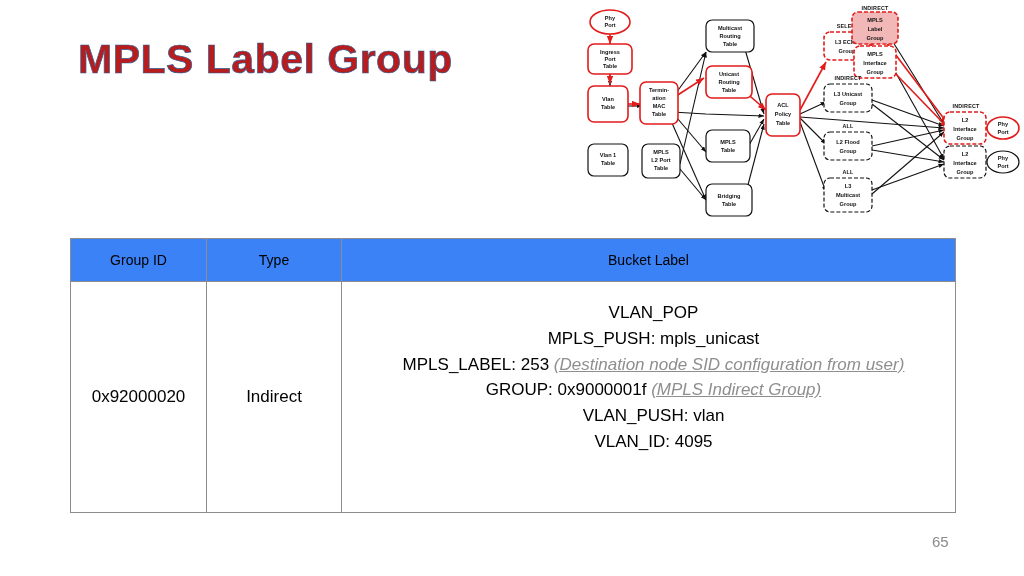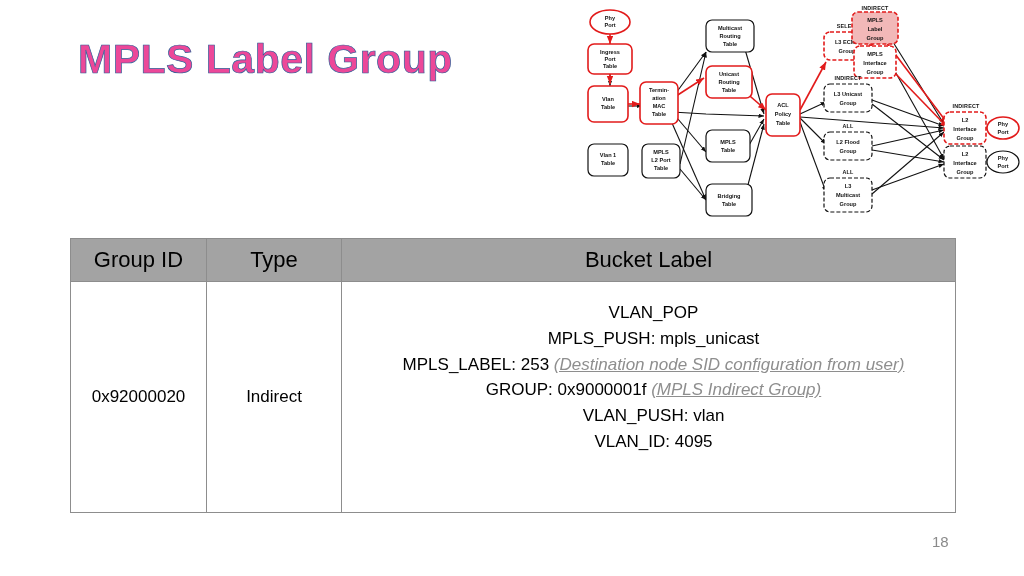--- a/index.html
+++ b/index.html
@@ -17,21 +17,21 @@
   }
 
   
   #slide-title {
     position: absolute;
     left: 78px;
     top: 36px;
     font-size: 41px;
     font-weight: bold;
     letter-spacing: 0.5px;
-    color: #ec4899;
+    color: #b91c1c;
     -webkit-text-stroke: 0.7px #2f6098;
     text-shadow: 0 1px 0 rgba(255,255,255,0.85);
     white-space: nowrap;
   }
 
   
   #pipeline-diagram {
     position: absolute;
     left: 576px;
     top: 4px;
@@ -65,23 +65,23 @@
     border-collapse: collapse;
     table-layout: fixed;
   }
   #bucket-table th,
   #bucket-table td {
     border: 1px solid #8d8d8d;
     padding: 0;
     vertical-align: top;
   }
   #bucket-table thead th {
-    background: #a3a3a3;
+    background: #3b82f6;
     height: 42px;
-    font-size: 22px;
+    font-size: 14px;
     font-weight: normal;
     text-align: center;
     vertical-align: middle;
     color: #000;
   }
   #bucket-table tbody td {
     height: 212px;
     font-size: 17px;
   }
   .cell-center {
@@ -353,13 +353,13 @@
         </div>
         <div>
           <span>VLAN_ID: 4095</span>
           <span class="note"></span>
         </div>
       </td>
     </tr>
   </tbody>
 </table>
 
-<div id="page-number">18</div>
+<div id="page-number">65</div>
 
 </body></html>

